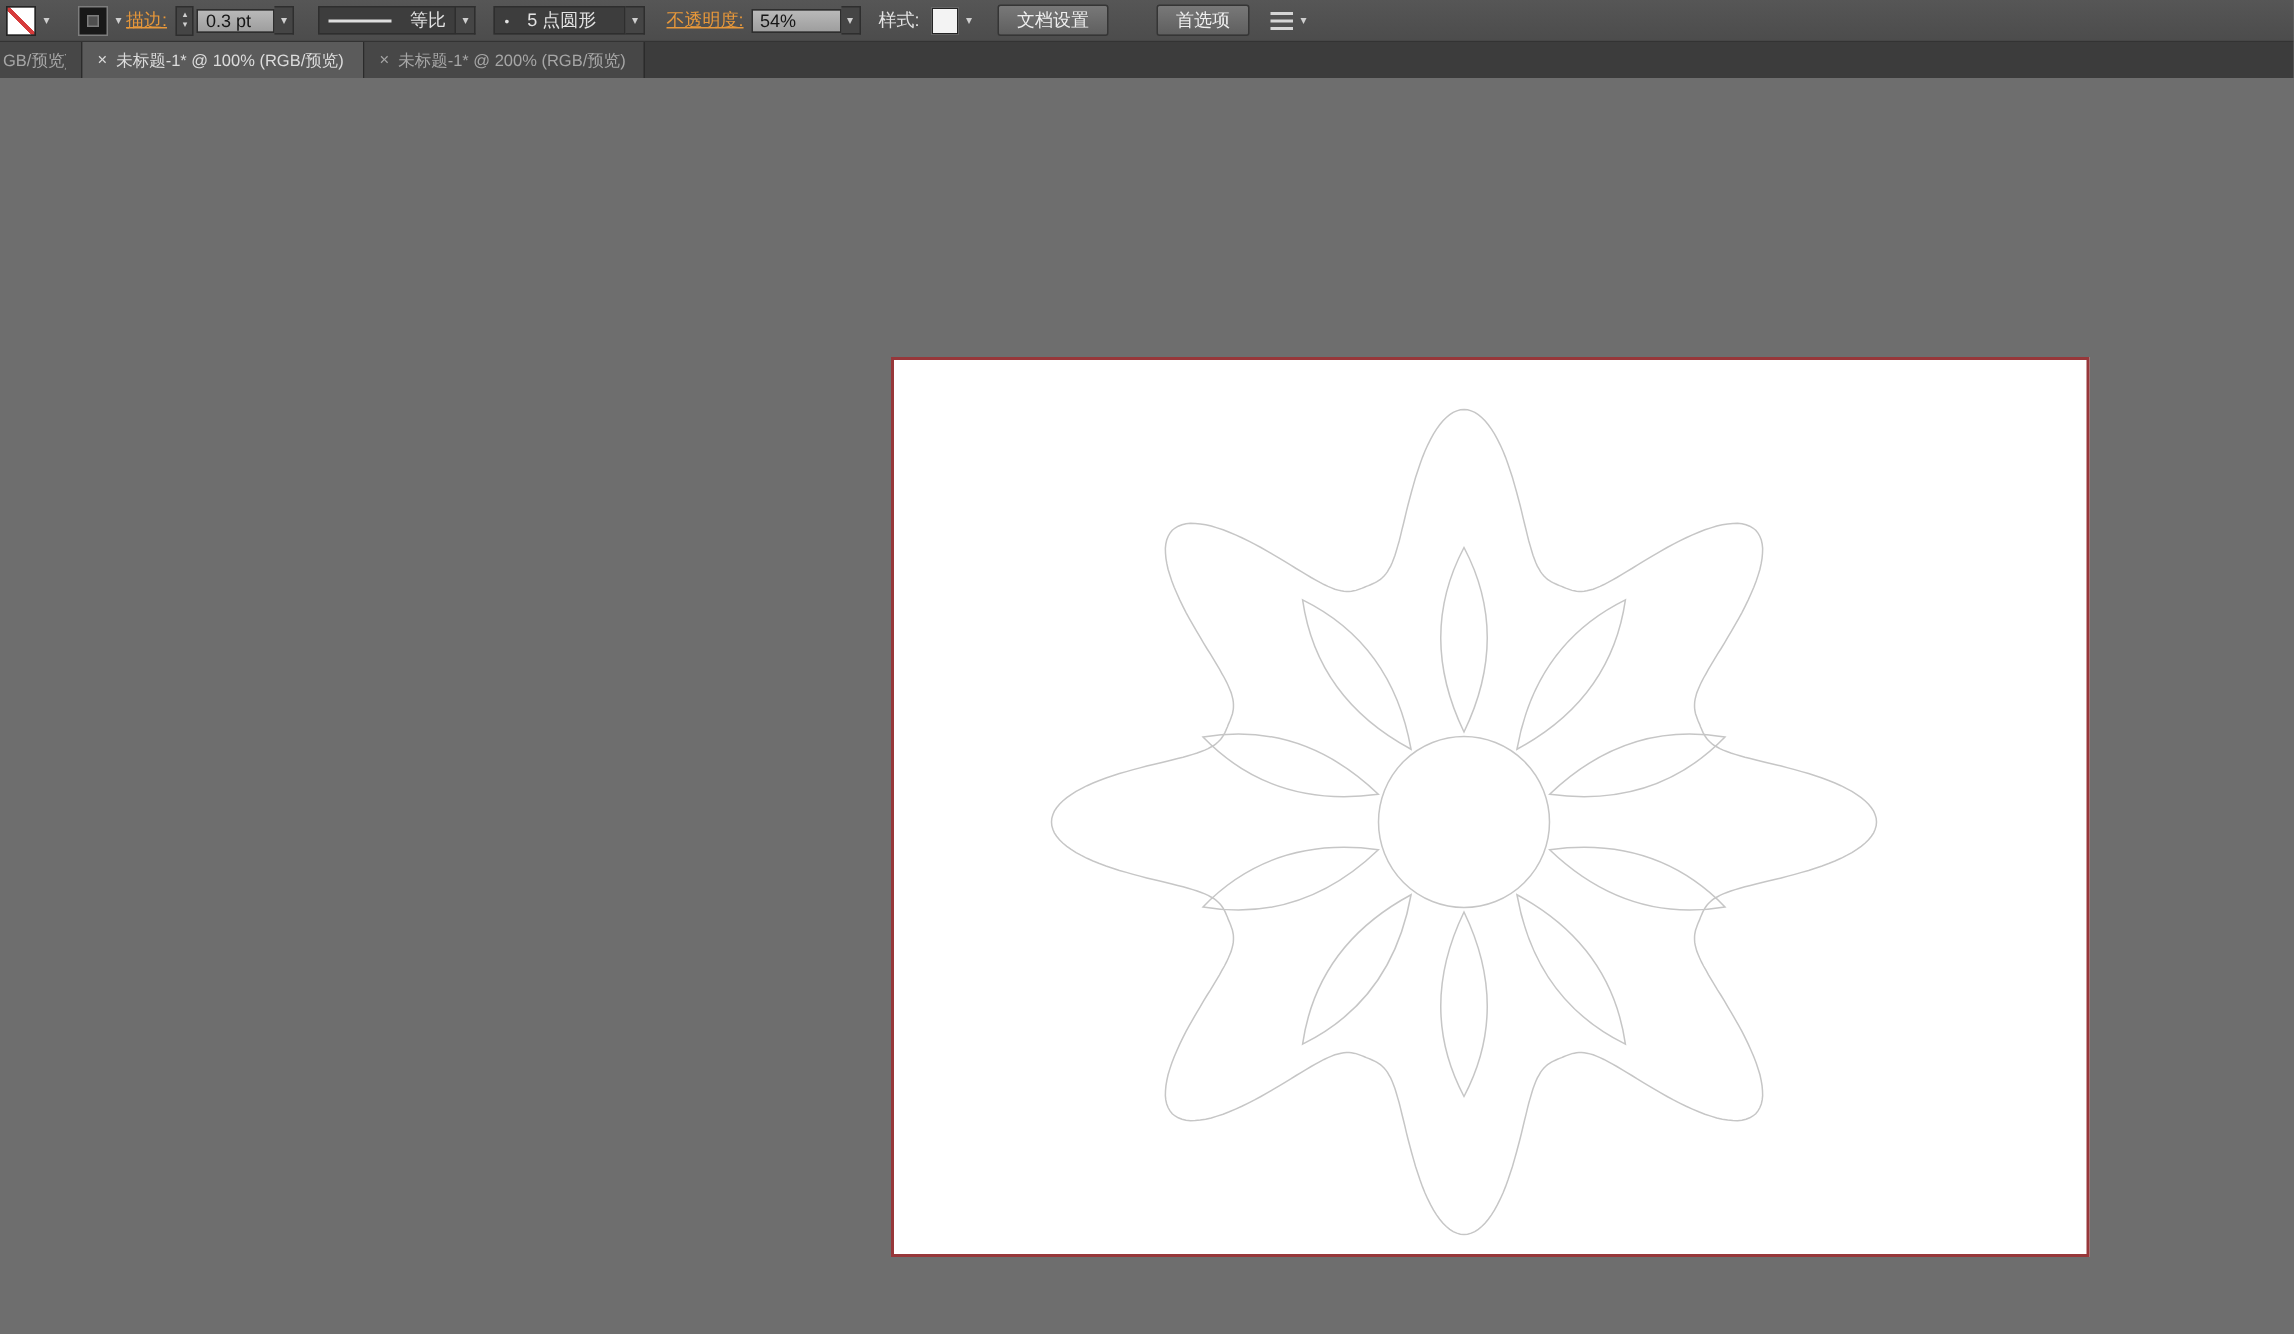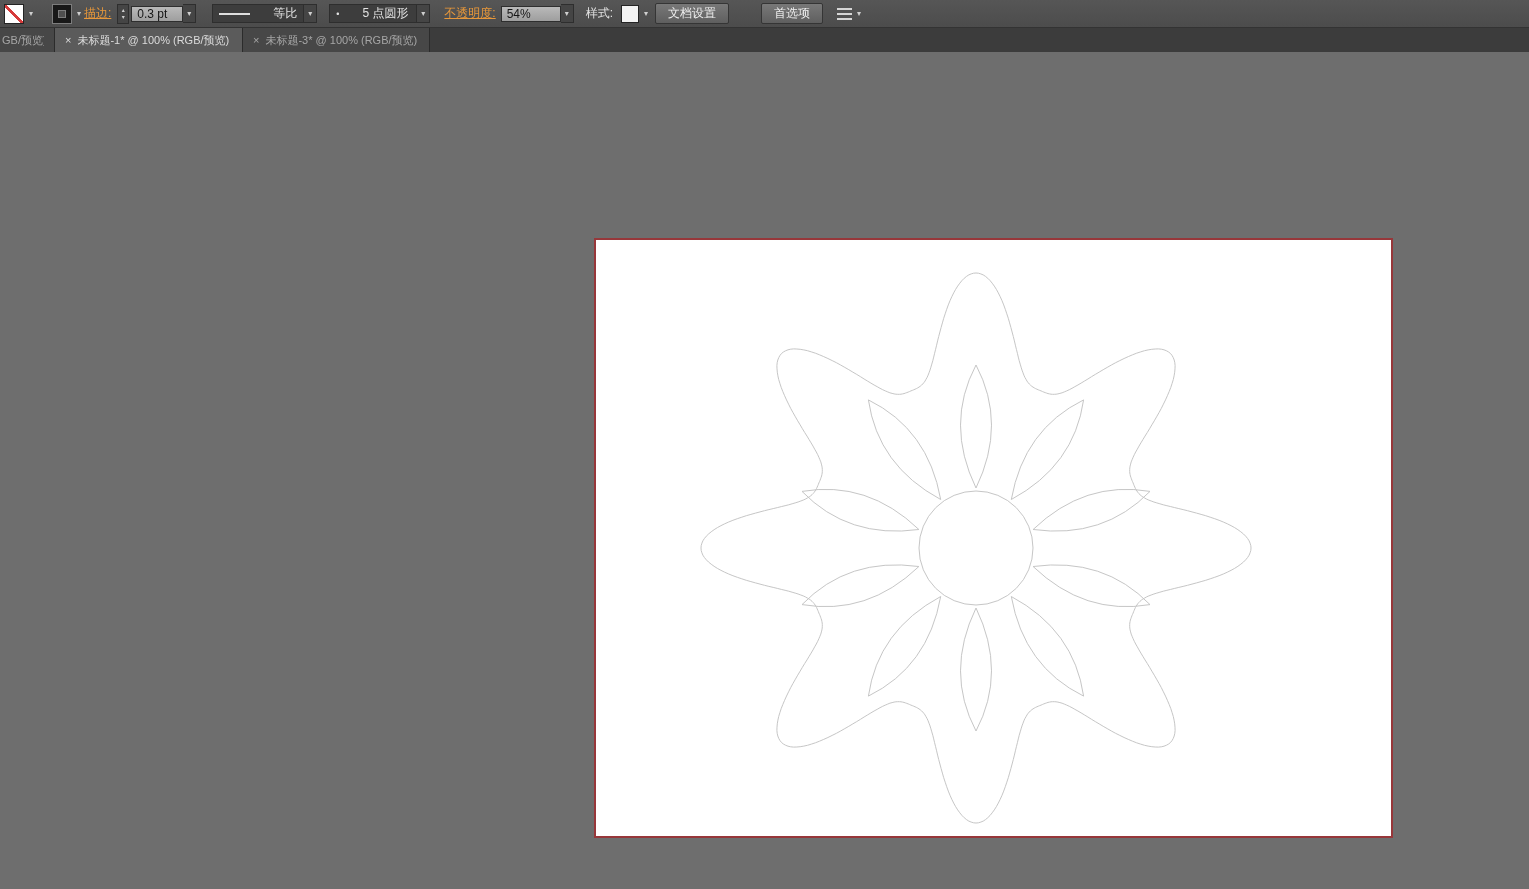--- a/index.html
+++ b/index.html
@@ -25,21 +25,21 @@
   .stepper { width:12px; height:20px; background:#454545; border:1px solid #2e2e2e;
              display:flex; flex-direction:column; align-items:center; justify-content:center;
              font-size:6px; line-height:1.1; color:#cfcfcf; }
   .field { height:16px; padding:0 5px; display:flex; align-items:center;
            background:linear-gradient(#b9b9b9,#9e9e9e); border:1px solid #2e2e2e;
            color:#161616; font-size:12px; white-space:nowrap; }
   .arrow-btn { width:13px; height:19px; background:#454545; border:1px solid #2e2e2e;
                border-left:none; color:#cfcfcf; font-size:8px; display:flex;
                align-items:center; justify-content:center; }
   .combo { height:19px; background:#3d3d3d; border:1px solid #2e2e2e; color:#e3e3e3;
-           display:flex; align-items:center; padding:0 6px; gap:23px; font-size:12px;
+           display:flex; align-items:center; padding:0 6px; gap:12px; font-size:12px;
            white-space:nowrap; }
   .profile-line { width:44px; height:2px; background:#dedede; }
   .brush-dot { font-size:9px; }
   .cb-button { height:21px; padding:0 12px; background:linear-gradient(#787878,#5f5f5f);
                border:1px solid #353535; border-radius:2px; color:#efefef; font-size:12px;
                font-family:"Liberation Sans", sans-serif; white-space:nowrap; }
   .panel-menu { width:15px; height:12px; display:flex; flex-direction:column;
                 justify-content:space-between; }
   .panel-menu i { display:block; height:2px; background:#d5d5d5; }
 
@@ -94,42 +94,42 @@
     <div class="arrow-btn">▾</div>
 
     <span class="orange-label" style="margin-left:14px">不透明度:</span>
     <div class="field" style="margin-left:5px; width:60px">54%</div>
     <div class="arrow-btn">▾</div>
 
     <span class="plain-label" style="margin-left:12px">样式:</span>
     <div class="style-swatch" style="margin-left:8px"></div>
     <span class="mini-arrow">▾</span>
 
-    <button class="cb-button" style="margin-left:4px">文档设置</button>
+    <button class="cb-button" style="margin-left:14px">文档设置</button>
     <button class="cb-button" style="margin-left:32px">首选项</button>
 
     <div class="panel-menu" style="margin-left:14px">
         <i></i>
         <i></i>
         <i></i>
       </div>
     <span class="mini-arrow">▾</span>
   </div>
 
   <div class="tab-bar">
     <div class="tab inactive" style="width:55px; padding-left:2px">
       <span class="tab-label">GB/预览)</span>
     </div>
     <div class="tab active" style="width:188px">
       <span class="tab-close">×</span>
       <span class="tab-label">未标题-1* @ 100% (RGB/预览)</span>
     </div>
     <div class="tab inactive" style="width:187px">
       <span class="tab-close">×</span>
-      <span class="tab-label">未标题-3* @ 100% (RGB/预览)</span>
+      <span class="tab-label">未标题-1* @ 200% (RGB/预览)</span>
     </div>
   </div>
 
   <div class="canvas">
     <div class="artboard">
       <svg id="flower-svg" xmlns="http://www.w3.org/2000/svg" viewBox="0 0 795 596">
           <path d="M380.0 33.0 L382.4 33.2 L384.8 33.9 L387.2 34.9 L389.5 36.4 L391.8 38.3 L394.0 40.5 L396.2 43.2 L398.3 46.1 L400.4 49.4 L402.3 52.9 L404.2 56.7 L406.0 60.7 L407.7 64.9 L409.3 69.3 L410.8 73.8 L412.3 78.3 L413.6 82.9 L414.9 87.5 L416.1 92.0 L417.3 96.5 L418.4 100.9 L419.4 105.2 L420.4 109.3 L421.4 113.3 L422.3 117.1 L423.2 120.7 L424.2 124.1 L425.1 127.2 L426.0 130.1 L427.0 132.8 L427.9 135.2 L428.9 137.4 L430.0 139.3 L431.0 141.1 L432.1 142.6 L433.3 144.0 L434.5 145.2 L435.7 146.2 L437.0 147.1 L438.3 147.9 L439.6 148.6 L440.9 149.2 L442.3 149.8 L443.7 150.4 L445.1 150.9 L446.4 151.5 L447.8 152.1 L449.2 152.6 L450.6 153.1 L452.0 153.6 L453.5 153.9 L455.0 154.2 L456.6 154.3 L458.3 154.3 L460.1 154.2 L461.9 153.9 L463.9 153.4 L466.1 152.8 L468.3 151.9 L470.7 150.9 L473.3 149.7 L476.0 148.3 L478.8 146.7 L481.9 145.0 L485.1 143.1 L488.4 141.1 L491.9 139.0 L495.5 136.7 L499.3 134.4 L503.2 132.1 L507.2 129.7 L511.2 127.4 L515.4 125.0 L519.6 122.7 L523.8 120.6 L528.1 118.5 L532.3 116.6 L536.5 114.8 L540.6 113.2 L544.6 111.9 L548.5 110.7 L552.2 109.9 L555.8 109.3 L559.2 109.0 L562.4 108.9 L565.3 109.2 L568.0 109.8 L570.5 110.8 L572.6 112.0 L574.5 113.5 L576.0 115.4 L577.2 117.5 L578.2 120.0 L578.8 122.7 L579.1 125.6 L579.0 128.8 L578.7 132.2 L578.1 135.8 L577.3 139.5 L576.1 143.4 L574.8 147.4 L573.2 151.5 L571.4 155.7 L569.5 159.9 L567.4 164.2 L565.3 168.4 L563.0 172.6 L560.6 176.8 L558.3 180.8 L555.9 184.8 L553.6 188.7 L551.3 192.5 L549.0 196.1 L546.9 199.6 L544.9 202.9 L543.0 206.1 L541.3 209.2 L539.7 212.0 L538.3 214.7 L537.1 217.3 L536.1 219.7 L535.2 221.9 L534.6 224.1 L534.1 226.1 L533.8 227.9 L533.7 229.7 L533.7 231.4 L533.8 233.0 L534.1 234.5 L534.4 236.0 L534.9 237.4 L535.4 238.8 L535.9 240.2 L536.5 241.6 L537.1 242.9 L537.6 244.3 L538.2 245.7 L538.8 247.1 L539.4 248.4 L540.1 249.7 L540.9 251.0 L541.8 252.3 L542.8 253.5 L544.0 254.7 L545.4 255.9 L546.9 257.0 L548.7 258.0 L550.6 259.1 L552.8 260.1 L555.2 261.0 L557.9 262.0 L560.8 262.9 L563.9 263.8 L567.3 264.8 L570.9 265.7 L574.7 266.6 L578.7 267.6 L582.8 268.6 L587.1 269.6 L591.5 270.7 L596.0 271.9 L600.5 273.1 L605.1 274.4 L609.7 275.7 L614.2 277.2 L618.7 278.7 L623.1 280.3 L627.3 282.0 L631.3 283.8 L635.1 285.7 L638.6 287.6 L641.9 289.7 L644.8 291.8 L647.5 294.0 L649.7 296.2 L651.6 298.5 L653.1 300.8 L654.1 303.2 L654.8 305.6 L655.0 308.0 L654.8 310.4 L654.1 312.8 L653.1 315.2 L651.6 317.5 L649.7 319.8 L647.5 322.0 L644.8 324.2 L641.9 326.3 L638.6 328.4 L635.1 330.3 L631.3 332.2 L627.3 334.0 L623.1 335.7 L618.7 337.3 L614.2 338.8 L609.7 340.3 L605.1 341.6 L600.5 342.9 L596.0 344.1 L591.5 345.3 L587.1 346.4 L582.8 347.4 L578.7 348.4 L574.7 349.4 L570.9 350.3 L567.3 351.2 L563.9 352.2 L560.8 353.1 L557.9 354.0 L555.2 355.0 L552.8 355.9 L550.6 356.9 L548.7 358.0 L546.9 359.0 L545.4 360.1 L544.0 361.3 L542.8 362.5 L541.8 363.7 L540.9 365.0 L540.1 366.3 L539.4 367.6 L538.8 368.9 L538.2 370.3 L537.6 371.7 L537.1 373.1 L536.5 374.4 L535.9 375.8 L535.4 377.2 L534.9 378.6 L534.4 380.0 L534.1 381.5 L533.8 383.0 L533.7 384.6 L533.7 386.3 L533.8 388.1 L534.1 389.9 L534.6 391.9 L535.2 394.1 L536.1 396.3 L537.1 398.7 L538.3 401.3 L539.7 404.0 L541.3 406.8 L543.0 409.9 L544.9 413.1 L546.9 416.4 L549.0 419.9 L551.3 423.5 L553.6 427.3 L555.9 431.2 L558.3 435.2 L560.6 439.2 L563.0 443.4 L565.3 447.6 L567.4 451.8 L569.5 456.1 L571.4 460.3 L573.2 464.5 L574.8 468.6 L576.1 472.6 L577.3 476.5 L578.1 480.2 L578.7 483.8 L579.0 487.2 L579.1 490.4 L578.8 493.3 L578.2 496.0 L577.2 498.5 L576.0 500.6 L574.5 502.5 L572.6 504.0 L570.5 505.2 L568.0 506.2 L565.3 506.8 L562.4 507.1 L559.2 507.0 L555.8 506.7 L552.2 506.1 L548.5 505.3 L544.6 504.1 L540.6 502.8 L536.5 501.2 L532.3 499.4 L528.1 497.5 L523.8 495.4 L519.6 493.3 L515.4 491.0 L511.2 488.6 L507.2 486.3 L503.2 483.9 L499.3 481.6 L495.5 479.3 L491.9 477.0 L488.4 474.9 L485.1 472.9 L481.9 471.0 L478.8 469.3 L476.0 467.7 L473.3 466.3 L470.7 465.1 L468.3 464.1 L466.1 463.2 L463.9 462.6 L461.9 462.1 L460.1 461.8 L458.3 461.7 L456.6 461.7 L455.0 461.8 L453.5 462.1 L452.0 462.4 L450.6 462.9 L449.2 463.4 L447.8 463.9 L446.4 464.5 L445.1 465.1 L443.7 465.6 L442.3 466.2 L440.9 466.8 L439.6 467.4 L438.3 468.1 L437.0 468.9 L435.7 469.8 L434.5 470.8 L433.3 472.0 L432.1 473.4 L431.0 474.9 L430.0 476.7 L428.9 478.6 L427.9 480.8 L427.0 483.2 L426.0 485.9 L425.1 488.8 L424.2 491.9 L423.2 495.3 L422.3 498.9 L421.4 502.7 L420.4 506.7 L419.4 510.8 L418.4 515.1 L417.3 519.5 L416.1 524.0 L414.9 528.5 L413.6 533.1 L412.3 537.7 L410.8 542.2 L409.3 546.7 L407.7 551.1 L406.0 555.3 L404.2 559.3 L402.3 563.1 L400.4 566.6 L398.3 569.9 L396.2 572.8 L394.0 575.5 L391.8 577.7 L389.5 579.6 L387.2 581.1 L384.8 582.1 L382.4 582.8 L380.0 583.0 L377.6 582.8 L375.2 582.1 L372.8 581.1 L370.5 579.6 L368.2 577.7 L366.0 575.5 L363.8 572.8 L361.7 569.9 L359.6 566.6 L357.7 563.1 L355.8 559.3 L354.0 555.3 L352.3 551.1 L350.7 546.7 L349.2 542.2 L347.7 537.7 L346.4 533.1 L345.1 528.5 L343.9 524.0 L342.7 519.5 L341.6 515.1 L340.6 510.8 L339.6 506.7 L338.6 502.7 L337.7 498.9 L336.8 495.3 L335.8 491.9 L334.9 488.8 L334.0 485.9 L333.0 483.2 L332.1 480.8 L331.1 478.6 L330.0 476.7 L329.0 474.9 L327.9 473.4 L326.7 472.0 L325.5 470.8 L324.3 469.8 L323.0 468.9 L321.7 468.1 L320.4 467.4 L319.1 466.8 L317.7 466.2 L316.3 465.6 L314.9 465.1 L313.6 464.5 L312.2 463.9 L310.8 463.4 L309.4 462.9 L308.0 462.4 L306.5 462.1 L305.0 461.8 L303.4 461.7 L301.7 461.7 L299.9 461.8 L298.1 462.1 L296.1 462.6 L293.9 463.2 L291.7 464.1 L289.3 465.1 L286.7 466.3 L284.0 467.7 L281.2 469.3 L278.1 471.0 L274.9 472.9 L271.6 474.9 L268.1 477.0 L264.5 479.3 L260.7 481.6 L256.8 483.9 L252.8 486.3 L248.8 488.6 L244.6 491.0 L240.4 493.3 L236.2 495.4 L231.9 497.5 L227.7 499.4 L223.5 501.2 L219.4 502.8 L215.4 504.1 L211.5 505.3 L207.8 506.1 L204.2 506.7 L200.8 507.0 L197.6 507.1 L194.7 506.8 L192.0 506.2 L189.5 505.2 L187.4 504.0 L185.5 502.5 L184.0 500.6 L182.8 498.5 L181.8 496.0 L181.2 493.3 L180.9 490.4 L181.0 487.2 L181.3 483.8 L181.9 480.2 L182.7 476.5 L183.9 472.6 L185.2 468.6 L186.8 464.5 L188.6 460.3 L190.5 456.1 L192.6 451.8 L194.7 447.6 L197.0 443.4 L199.4 439.2 L201.7 435.2 L204.1 431.2 L206.4 427.3 L208.7 423.5 L211.0 419.9 L213.1 416.4 L215.1 413.1 L217.0 409.9 L218.7 406.8 L220.3 404.0 L221.7 401.3 L222.9 398.7 L223.9 396.3 L224.8 394.1 L225.4 391.9 L225.9 389.9 L226.2 388.1 L226.3 386.3 L226.3 384.6 L226.2 383.0 L225.9 381.5 L225.6 380.0 L225.1 378.6 L224.6 377.2 L224.1 375.8 L223.5 374.4 L222.9 373.1 L222.4 371.7 L221.8 370.3 L221.2 368.9 L220.6 367.6 L219.9 366.3 L219.1 365.0 L218.2 363.7 L217.2 362.5 L216.0 361.3 L214.6 360.1 L213.1 359.0 L211.3 358.0 L209.4 356.9 L207.2 355.9 L204.8 355.0 L202.1 354.0 L199.2 353.1 L196.1 352.2 L192.7 351.2 L189.1 350.3 L185.3 349.4 L181.3 348.4 L177.2 347.4 L172.9 346.4 L168.5 345.3 L164.0 344.1 L159.5 342.9 L154.9 341.6 L150.3 340.3 L145.8 338.8 L141.3 337.3 L136.9 335.7 L132.7 334.0 L128.7 332.2 L124.9 330.3 L121.4 328.4 L118.1 326.3 L115.2 324.2 L112.5 322.0 L110.3 319.8 L108.4 317.5 L106.9 315.2 L105.9 312.8 L105.2 310.4 L105.0 308.0 L105.2 305.6 L105.9 303.2 L106.9 300.8 L108.4 298.5 L110.3 296.2 L112.5 294.0 L115.2 291.8 L118.1 289.7 L121.4 287.6 L124.9 285.7 L128.7 283.8 L132.7 282.0 L136.9 280.3 L141.3 278.7 L145.8 277.2 L150.3 275.7 L154.9 274.4 L159.5 273.1 L164.0 271.9 L168.5 270.7 L172.9 269.6 L177.2 268.6 L181.3 267.6 L185.3 266.6 L189.1 265.7 L192.7 264.8 L196.1 263.8 L199.2 262.9 L202.1 262.0 L204.8 261.0 L207.2 260.1 L209.4 259.1 L211.3 258.0 L213.1 257.0 L214.6 255.9 L216.0 254.7 L217.2 253.5 L218.2 252.3 L219.1 251.0 L219.9 249.7 L220.6 248.4 L221.2 247.1 L221.8 245.7 L222.4 244.3 L222.9 242.9 L223.5 241.6 L224.1 240.2 L224.6 238.8 L225.1 237.4 L225.6 236.0 L225.9 234.5 L226.2 233.0 L226.3 231.4 L226.3 229.7 L226.2 227.9 L225.9 226.1 L225.4 224.1 L224.8 221.9 L223.9 219.7 L222.9 217.3 L221.7 214.7 L220.3 212.0 L218.7 209.2 L217.0 206.1 L215.1 202.9 L213.1 199.6 L211.0 196.1 L208.7 192.5 L206.4 188.7 L204.1 184.8 L201.7 180.8 L199.4 176.8 L197.0 172.6 L194.7 168.4 L192.6 164.2 L190.5 159.9 L188.6 155.7 L186.8 151.5 L185.2 147.4 L183.9 143.4 L182.7 139.5 L181.9 135.8 L181.3 132.2 L181.0 128.8 L180.9 125.6 L181.2 122.7 L181.8 120.0 L182.8 117.5 L184.0 115.4 L185.5 113.5 L187.4 112.0 L189.5 110.8 L192.0 109.8 L194.7 109.2 L197.6 108.9 L200.8 109.0 L204.2 109.3 L207.8 109.9 L211.5 110.7 L215.4 111.9 L219.4 113.2 L223.5 114.8 L227.7 116.6 L231.9 118.5 L236.2 120.6 L240.4 122.7 L244.6 125.0 L248.8 127.4 L252.8 129.7 L256.8 132.1 L260.7 134.4 L264.5 136.7 L268.1 139.0 L271.6 141.1 L274.9 143.1 L278.1 145.0 L281.2 146.7 L284.0 148.3 L286.7 149.7 L289.3 150.9 L291.7 151.9 L293.9 152.8 L296.1 153.4 L298.1 153.9 L299.9 154.2 L301.7 154.3 L303.4 154.3 L305.0 154.2 L306.5 153.9 L308.0 153.6 L309.4 153.1 L310.8 152.6 L312.2 152.1 L313.6 151.5 L314.9 150.9 L316.3 150.4 L317.7 149.8 L319.1 149.2 L320.4 148.6 L321.7 147.9 L323.0 147.1 L324.3 146.2 L325.5 145.2 L326.7 144.0 L327.9 142.6 L329.0 141.1 L330.0 139.3 L331.1 137.4 L332.1 135.2 L333.0 132.8 L334.0 130.1 L334.9 127.2 L335.8 124.1 L336.8 120.7 L337.7 117.1 L338.6 113.3 L339.6 109.3 L340.6 105.2 L341.6 100.9 L342.7 96.5 L343.9 92.0 L345.1 87.5 L346.4 82.9 L347.7 78.3 L349.2 73.8 L350.7 69.3 L352.3 64.9 L354.0 60.7 L355.8 56.7 L357.7 52.9 L359.6 49.4 L361.7 46.1 L363.8 43.2 L366.0 40.5 L368.2 38.3 L370.5 36.4 L372.8 34.9 L375.2 33.9 L377.6 33.2 L380.0 33.0 Z" fill="none" stroke="#c6c6c6" stroke-width="1"></path>
           <path d="M 380.0 248.0 Q 349.0 183.8 380.0 125.0 Q 411.0 183.8 380.0 248.0 Z" fill="none" stroke="#c6c6c6" stroke-width="1"></path>
           <path d="M 415.3 259.5 Q 427.9 189.3 487.6 159.9 Q 478.1 225.7 415.3 259.5 Z" fill="none" stroke="#c6c6c6" stroke-width="1"></path>
           <path d="M 437.1 289.5 Q 488.6 240.2 554.0 251.4 Q 507.7 299.1 437.1 289.5 Z" fill="none" stroke="#c6c6c6" stroke-width="1"></path>

